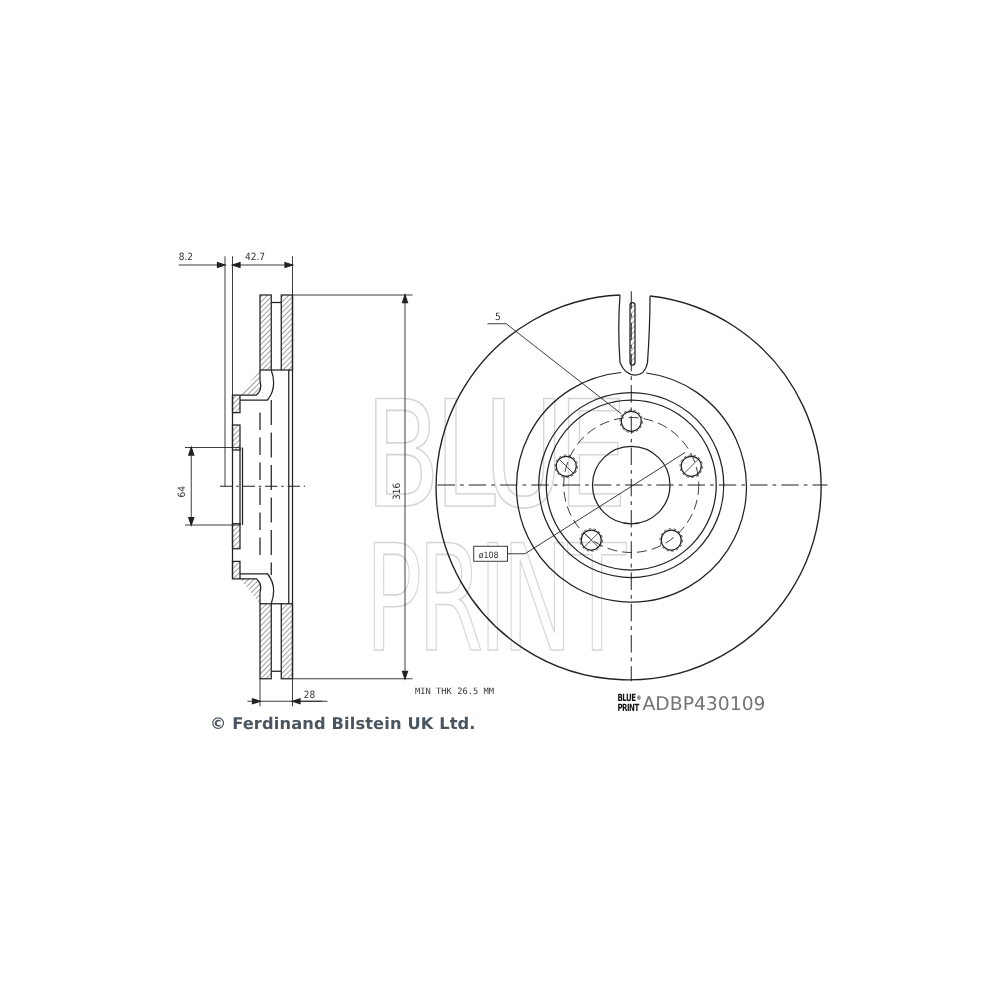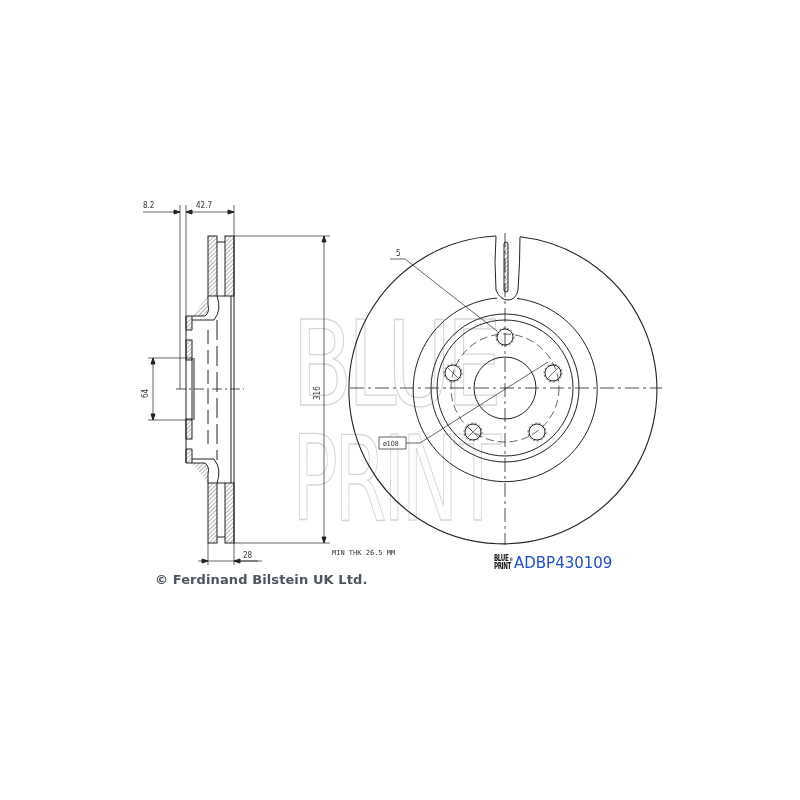--- a/index.html
+++ b/index.html
@@ -1,27 +1,27 @@
 <!DOCTYPE html>
 <html><head>
   <meta charset="utf-8">
   <style>
     html, body { margin: 0; padding: 0; background: #ffffff; }
     body { width: 800px; height: 800px; position: relative; overflow: hidden; font-family: "DejaVu Sans", sans-serif; }
     #drawing { position: absolute; left: 0; top: 0; width: 800px; height: 800px; }
     .dimtxt { font-family: "DejaVu Sans Condensed", "DejaVu Sans", sans-serif; font-size: 8px; fill: #333; }
     .copyright {
-      position: absolute; left: 155px; top: 572px;
+      position: absolute; left: 168px; top: 572px;
       font-family: "DejaVu Sans", sans-serif; font-weight: bold; font-size: 13px;
       color: #4a5560; letter-spacing: 0.1px; white-space: nowrap;
     }
     .partno-wrap { position: absolute; left: 494px; top: 554px; display: flex; align-items: center; gap: 4px; }
     .bp-logo { display: flex; flex-direction: column; line-height: 8px; font-family: "DejaVu Sans", sans-serif; font-weight: bold; font-size: 8px; letter-spacing: -0.6px; transform: scaleX(0.7); transform-origin: left center; width: 22px; color: #111; }
     .bp-logo sup { font-size: 5px; position: absolute; left: 22px; top: 0; }
-    .partno { font-family: "DejaVu Sans", sans-serif; font-size: 15px; color: #1d4ed8; margin-left: -6px; }
+    .partno { font-family: "DejaVu Sans", sans-serif; font-size: 15px; color: #737373; margin-left: -6px; }
   </style>
 </head>
 <body>
 
 <svg id="drawing" viewBox="0 0 800 800" xmlns="http://www.w3.org/2000/svg">
   <defs>
     <pattern id="hatch" patternUnits="userSpaceOnUse" width="3" height="3" patternTransform="rotate(45)">
       <line x1="0" y1="0" x2="0" y2="3" stroke="#444" stroke-width="0.8"></line>
     </pattern>
   </defs>

